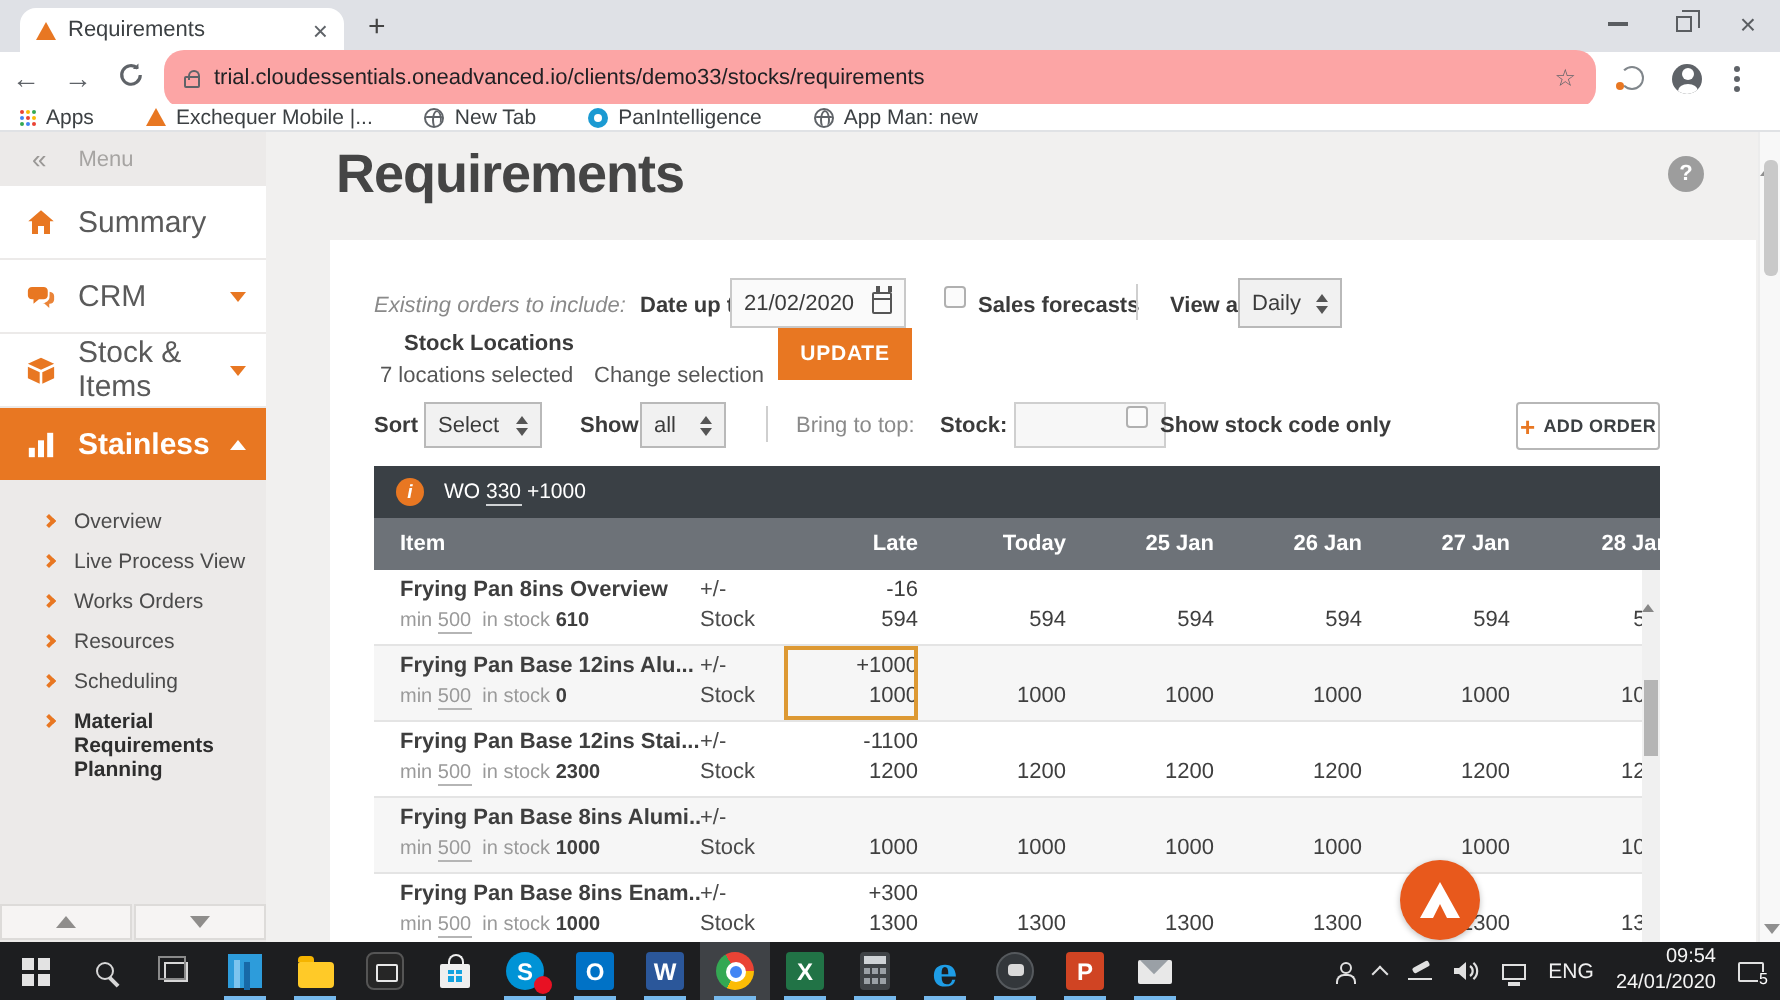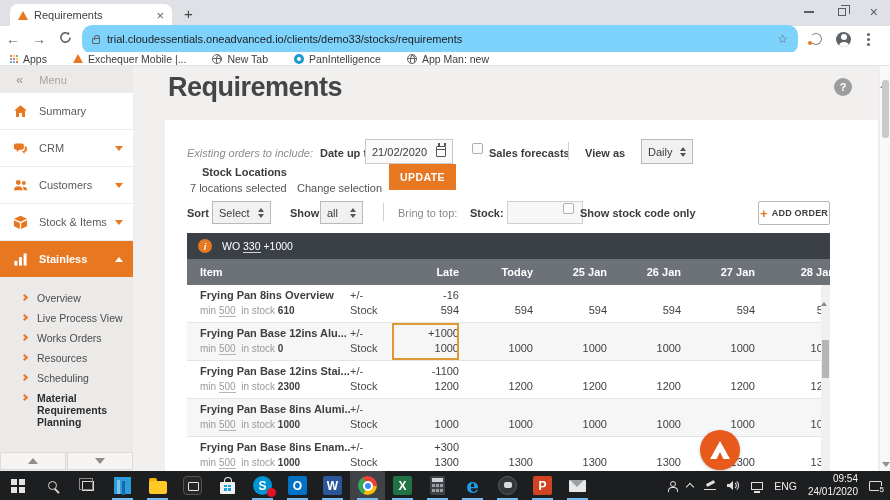--- a/index.html
+++ b/index.html
@@ -15,21 +15,21 @@
   .tab-close{font-size:13px;color:#5f6368;line-height:1;cursor:default;}
   .newtab{position:absolute;left:184px;top:6px;font-size:15px;color:#444;line-height:1;}
   .wincontrols{position:absolute;right:12px;top:3px;display:flex;gap:24px;align-items:center;height:18px;}
   .wc-min{width:10px;height:2px;background:#5a5d61;}
   .wc-restore{width:8px;height:8px;border:1.2px solid #5a5d61;position:relative;}
   .wc-restore::before{content:'';position:absolute;left:2px;top:-4px;width:8px;height:8px;border:1.2px solid #5a5d61;border-bottom:none;border-left:none;}
   .wc-close{font-size:14px;color:#5a5d61;line-height:1;}
 
   .navbar{position:absolute;left:0;top:26px;width:890px;height:26px;background:#fff;display:flex;align-items:center;}
   .nav-ic{font-size:14px;color:#5f6368;width:26px;text-align:center;}
-  .urlbar{position:relative;margin-left:4px;width:716px;height:29px;border-radius:10px;background:#7dd3fc;display:flex;align-items:center;padding:0 10px;gap:7px;}
+  .urlbar{position:relative;margin-left:4px;width:716px;height:29px;border-radius:10px;background:#fca5a5;display:flex;align-items:center;padding:0 10px;gap:7px;}
   .lock{width:8px;height:6px;border:1.2px solid #5f6368;border-radius:1px;position:relative;margin-top:3px;}
   .lock::before{content:'';position:absolute;left:1px;top:-4px;width:4px;height:4px;border:1.2px solid #5f6368;border-bottom:none;border-radius:3px 3px 0 0;}
   .url-text{font-size:11px;color:#202124;flex:1;white-space:nowrap;overflow:hidden;}
   .star{font-family:"DejaVu Sans",sans-serif;font-size:12px;color:#5f6368;}
   .ext-circle{width:12px;height:12px;border:1.6px solid #80868b;border-radius:50%;border-left-color:transparent;position:relative;margin-left:12px;}
   .ext-circle::after{content:'';position:absolute;left:-3px;bottom:-1px;width:4px;height:4px;border-radius:50%;background:#e87722;}
   .profile{width:15px;height:15px;border-radius:50%;background:#5f6368;position:relative;overflow:hidden;margin-left:14px;}
   .profile::before{content:'';position:absolute;left:4.5px;top:2.5px;width:6px;height:6px;border-radius:50%;background:#fff;}
   .profile::after{content:'';position:absolute;left:2.5px;top:10px;width:10px;height:7px;border-radius:50%;background:#fff;}
   .dots3{width:3px;height:3px;border-radius:50%;background:#5f6368;box-shadow:0 -5px 0 #5f6368,0 5px 0 #5f6368;margin:0 16px 0 16px;}
@@ -48,21 +48,21 @@
   .bmi-pan::before{content:'';position:absolute;left:3px;top:3px;width:4px;height:4px;border-radius:50%;background:#fff;}
 
   
   .viewport{position:absolute;left:0;top:66px;width:890px;height:405px;background:#f1f0ef;overflow:hidden;}
 
   
   .sidebar{position:absolute;left:0;top:0;width:133px;height:405px;background:#eceae9;}
   .menu-head{height:27px;display:flex;align-items:center;gap:18px;padding-left:16px;color:#a6a4a2;font-size:11px;}
   .menu-head .collapse{font-size:13px;color:#9a9896;letter-spacing:-2px;}
   .side-item{height:36px;margin-bottom:1px;background:#fff;display:flex;align-items:center;padding:0 10px 0 13px;color:#e87722;cursor:pointer;}
-  .side-item .lbl{font-size:11px;color:#5a5a5a;margin-left:11px;flex:1;}
+  .side-item .lbl{font-size:15px;color:#5a5a5a;margin-left:11px;flex:1;}
   .side-item .caret{width:0;height:0;border-left:4px solid transparent;border-right:4px solid transparent;border-top:5px solid #e87722;}
   .side-item.active{background:#e87722;color:#fff;}
   .side-item.active .lbl{color:#fff;font-weight:bold;}
   .side-item.active .caret{border-top:none;border-bottom:5px solid #fff;}
   .subitems{padding:10px 0 0 0;}
   .sub-item{display:flex;align-items:flex-start;padding:4px 6px 4px 22px;gap:10px;cursor:pointer;}
   .sub-arrow{width:5px;height:5px;border-top:2px solid #e87722;border-right:2px solid #e87722;transform:rotate(45deg);margin-top:3px;flex:0 0 auto;}
   .sub-item .slbl{font-size:10.5px;color:#4b4b4b;line-height:1.15;}
   .sub-item.active .slbl{font-weight:bold;color:#2e2e2e;}
   .side-scrollers{position:absolute;left:0;bottom:1px;width:133px;height:18px;display:flex;gap:1px;}
@@ -268,32 +268,20 @@
                 <path fill="currentColor" d="M3.2 2.6h6.2c1.2 0 2.2.9 2.2 2v2.6c0 1.1-1 2-2.2 2H6.9L4 11.6V9.2h-.8c-1.2 0-2.2-.9-2.2-2V4.6c0-1.1 1-2 2.2-2z"></path>
                 <path fill="currentColor" d="M12.6 5.2c1.3.1 2.4 1 2.4 2.2v2c0 1.2-1.1 2.2-2.4 2.2h-.2v2.2l-2.6-2.3h-1c1.9-.4 3.5-1.5 3.7-3.2z" opacity=".9"></path>
               </svg>
             </span>
             <span class="lbl">CRM</span>
             <span class="caret"></span>
           </div>
           <div class="side-item">
             <span style="display: flex;">
               <svg viewBox="0 0 16 16" width="15" height="15">
-                <circle cx="5.6" cy="4.8" r="2.6" fill="currentColor"></circle>
-                <path d="M.8 13c0-2.6 2.2-4.1 4.8-4.1S10.4 10.4 10.4 13z" fill="currentColor"></path>
-                <circle cx="11.6" cy="5.3" r="2.1" fill="currentColor"></circle>
-                <path d="M10.6 9.4c2.3-.2 4.6 1 4.6 3.6h-3.7c-.1-1.5-.8-2.7-.9-3.6z" fill="currentColor"></path>
-              </svg>
-            </span>
-            <span class="lbl">Customers</span>
-            <span class="caret"></span>
-          </div>
-          <div class="side-item">
-            <span style="display: flex;">
-              <svg viewBox="0 0 16 16" width="15" height="15">
                 <path fill="currentColor" d="M8 .9 15 4.1 8 7.3 1 4.1zM1 5.7l6.3 2.9v6.2L1 11.9zM15 5.7 8.7 8.6v6.2L15 11.9z"></path>
               </svg>
             </span>
             <span class="lbl">Stock &amp; Items</span>
             <span class="caret"></span>
           </div>
           <div class="side-item active">
             <span style="display: flex;">
               <svg viewBox="0 0 16 16" width="15" height="15">
                 <rect x="1.5" y="9.5" width="3.2" height="5" fill="currentColor"></rect>
@@ -349,21 +337,21 @@
       <span class="pos lbl-gray" style="left:22px;top:27px;font-style:italic;">Existing orders to include:</span>
       <span class="pos lbl-bold" style="left:155px;top:27px;">Date up to</span>
       <div class="date-input">
         <input class="dval" readonly="" value="21/02/2020" style="">
         <span class="cal"></span>
       </div>
       <span class="pos checkbox" style="left:307px;top:23px;"></span>
       <span class="pos lbl-bold" style="left:324px;top:27px;">Sales forecasts</span>
       <span class="pos vdiv" style="left:403px;top:22px;"></span>
       <span class="pos lbl-bold" style="left:420px;top:27px;">View as</span>
-      <div class="select pos" style="left:476px;top:19px;">
+      <div class="select pos" style="left:454px;top:19px;">
         <span class="sval">Daily</span>
         <span class="spin">
             <i class="u"></i>
             <i class="d"></i>
           </span>
       </div>
 
       <span class="pos lbl-bold" style="left:37px;top:46px;">Stock Locations</span>
       <span class="pos lbl-gray" style="left:25px;top:62px;color:#555;">7 locations selected</span>
       <span class="pos link-underline" style="left:132px;top:62px;">Change selection</span>

